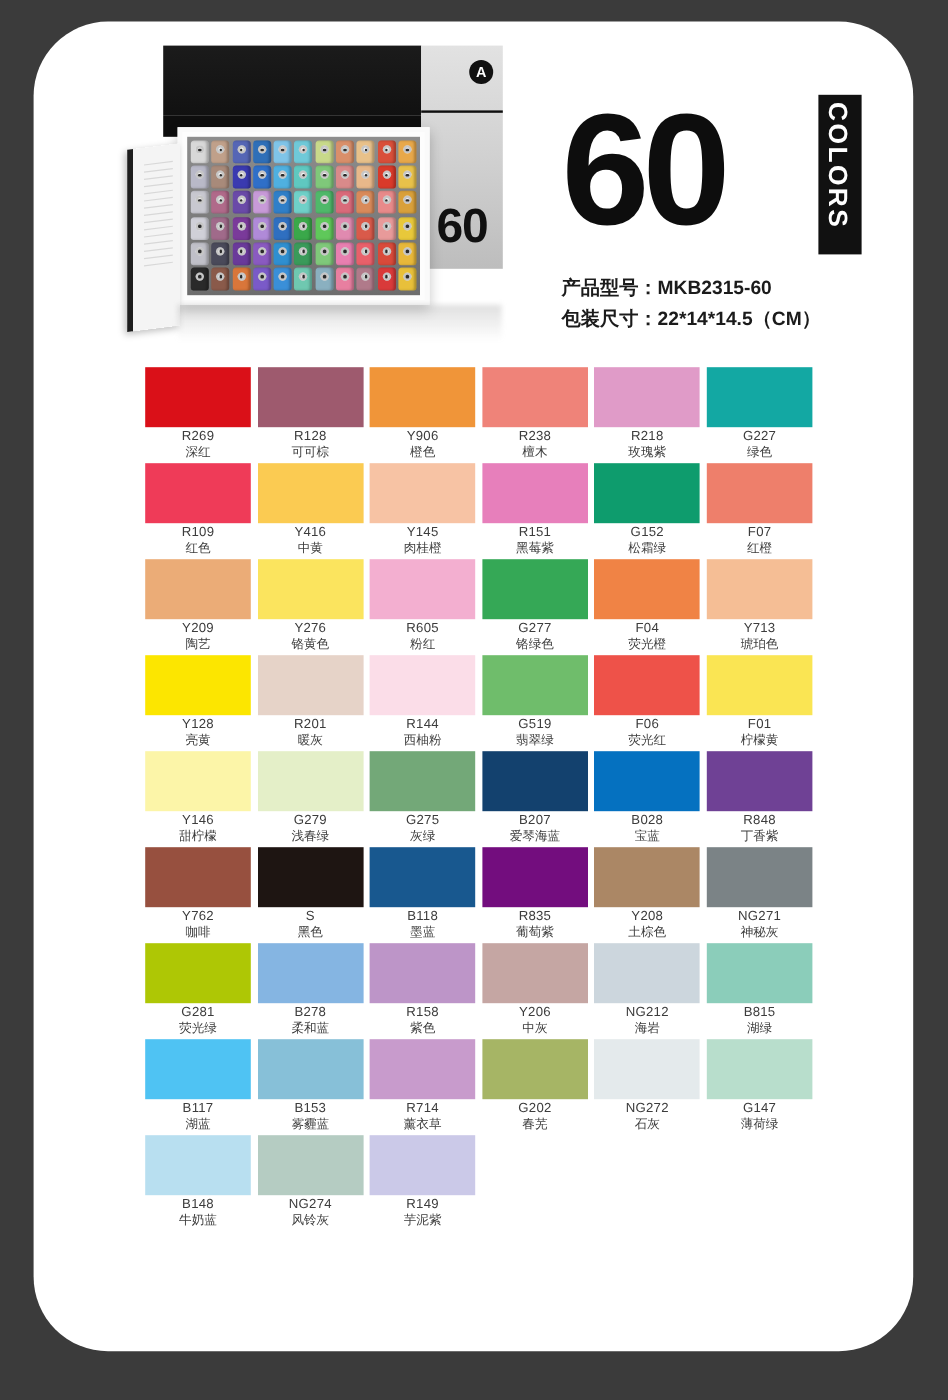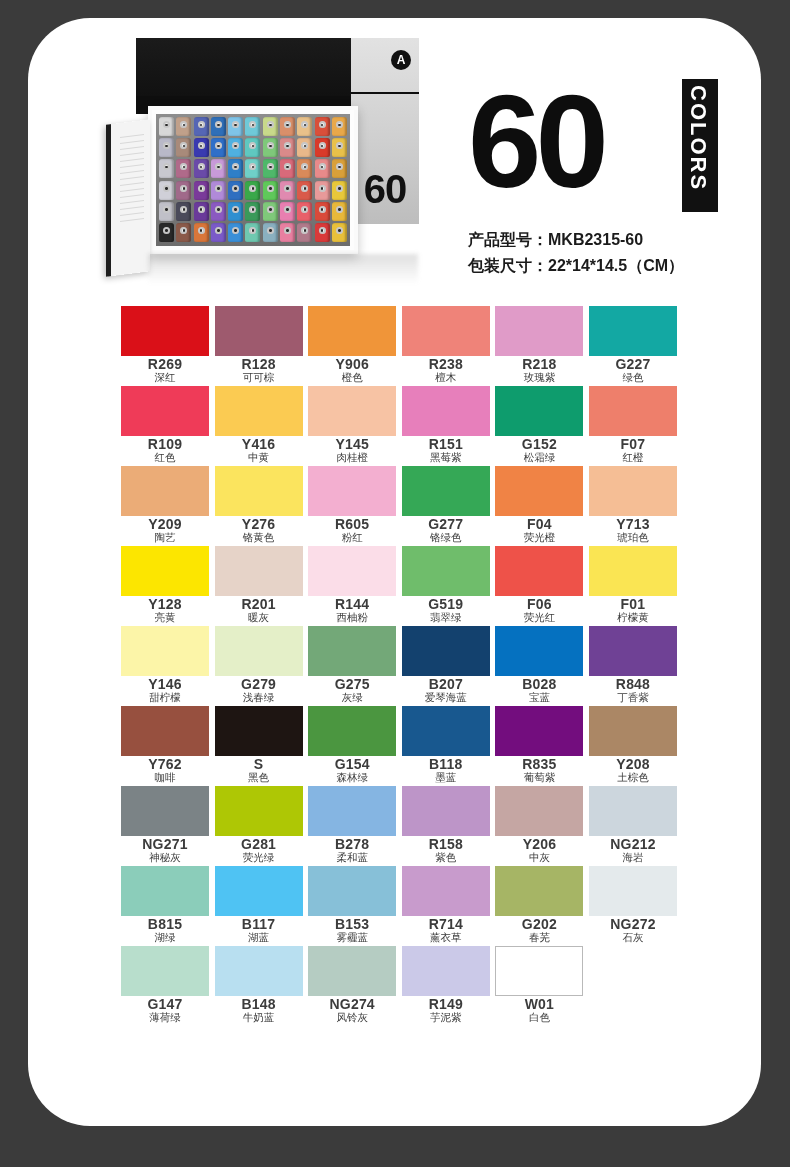--- a/index.html
+++ b/index.html
@@ -145,24 +145,23 @@
     row-gap: 2px;
   }
   .cell { width: 88px; }
   .chip {
     width: 88px; height: 50px;
     display: block;
   }
   .chip.bordered { border: 1px solid #b9b9b9; }
   .cap { text-align: center; padding-top: 2px; }
   .code {
-    display: block; font-size: 14px; color: #3c3c3c; line-height: 13px;
+    display: block; font-size: 11px; color: #3c3c3c; line-height: 13px;
     letter-spacing: .2px;
     font-family: "Liberation Sans", sans-serif;
-    font-weight: bold;
   }
   .cname {
     display: block; font-size: 10.5px; color: #3c3c3c; line-height: 13px;
     font-family: Liberation Sans, sans-serif;
   }
 </style>
 </head>
 <body>
 
 <div id="page">
@@ -514,27 +513,20 @@
           </div>
         </div>
         <div class="cell">
           <div class="chip" style="background: rgb(30, 21, 18);"></div>
           <div class="cap">
             <span class="code">S</span>
             <span class="cname">黑色</span>
           </div>
         </div>
         <div class="cell">
-          <div class="chip" style="background: rgb(75, 150, 64);"></div>
-          <div class="cap">
-            <span class="code">G154</span>
-            <span class="cname">森林绿</span>
-          </div>
-        </div>
-        <div class="cell">
           <div class="chip" style="background: rgb(24, 88, 143);"></div>
           <div class="cap">
             <span class="code">B118</span>
             <span class="cname">墨蓝</span>
           </div>
         </div>
         <div class="cell">
           <div class="chip" style="background: rgb(115, 13, 126);"></div>
           <div class="cap">
             <span class="code">R835</span>
@@ -653,23 +645,16 @@
             <span class="cname">风铃灰</span>
           </div>
         </div>
         <div class="cell">
           <div class="chip" style="background: rgb(203, 201, 232);"></div>
           <div class="cap">
             <span class="code">R149</span>
             <span class="cname">芋泥紫</span>
           </div>
         </div>
-        <div class="cell">
-          <div class="chip bordered" style="background: rgb(255, 255, 255);"></div>
-          <div class="cap">
-            <span class="code">W01</span>
-            <span class="cname">白色</span>
-          </div>
-        </div>
       </div>
 
   </div>
 </div>
 
 </body></html>

